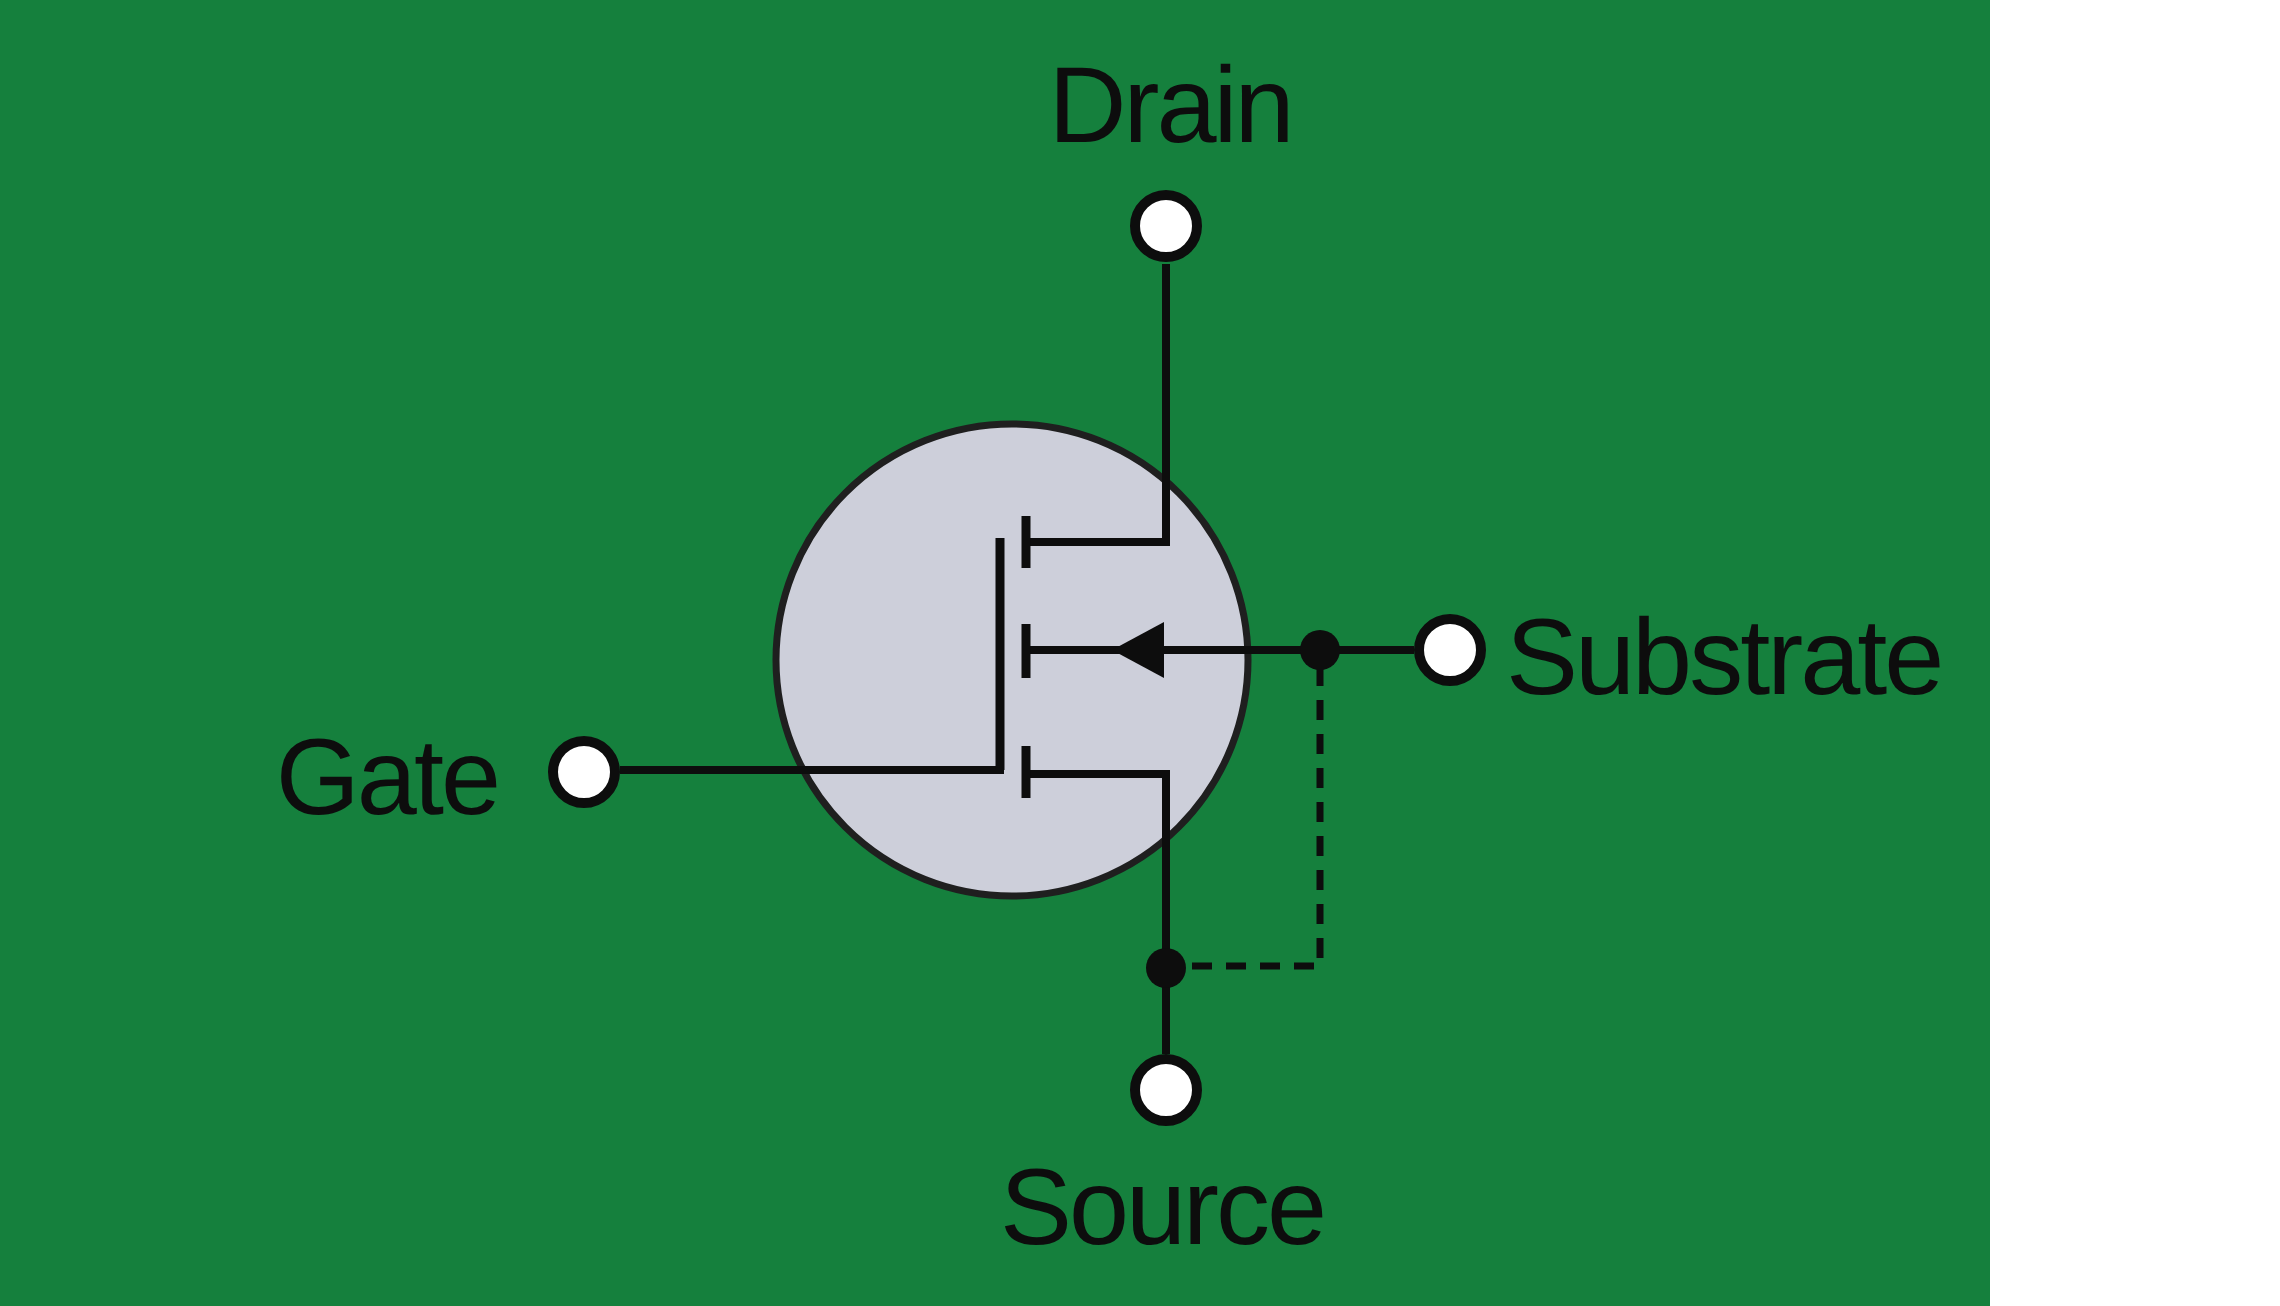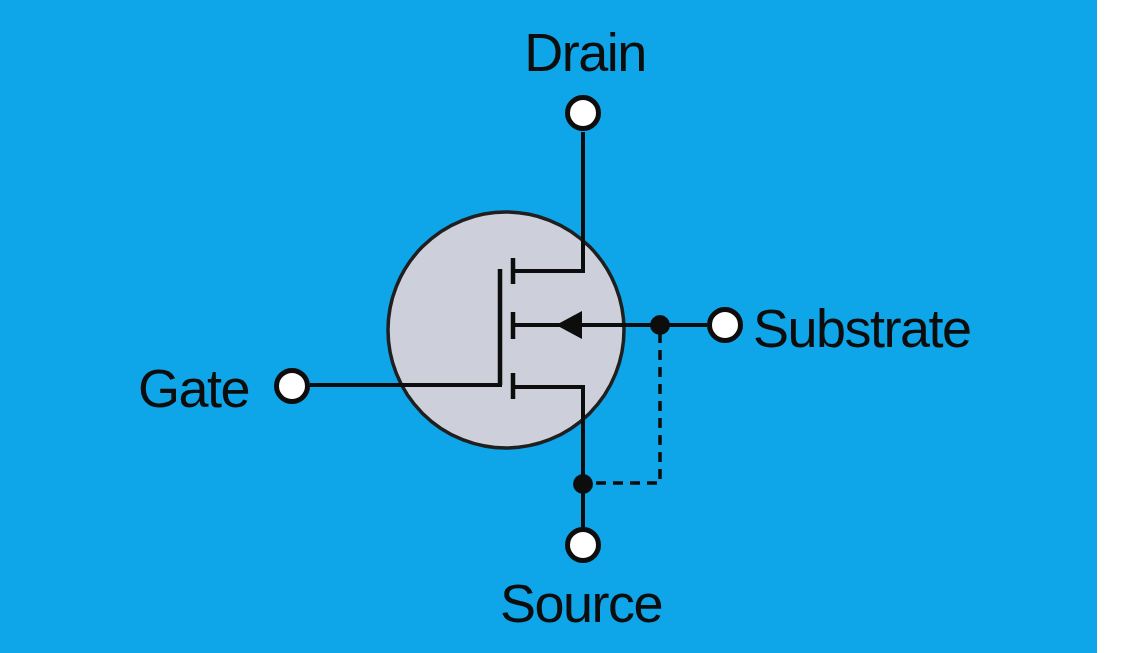--- a/index.html
+++ b/index.html
@@ -6,23 +6,23 @@
     margin: 0;
     padding: 0;
     background: #ffffff;
     width: 1140px;
     height: 653px;
     overflow: hidden;
     font-family: "Liberation Sans", sans-serif;
   }
   .stage {
     position: relative;
-    width: 1097px;
+    width: 995px;
     height: 653px;
-    background: #0ea5e9;
+    background: #15803d;
   }
   svg {
     display: block;
   }
   .terminal-label {
     font-family: "Liberation Sans", sans-serif;
     font-size: 54px;
     letter-spacing: -1.5px;
     font-weight: 400;
   }

